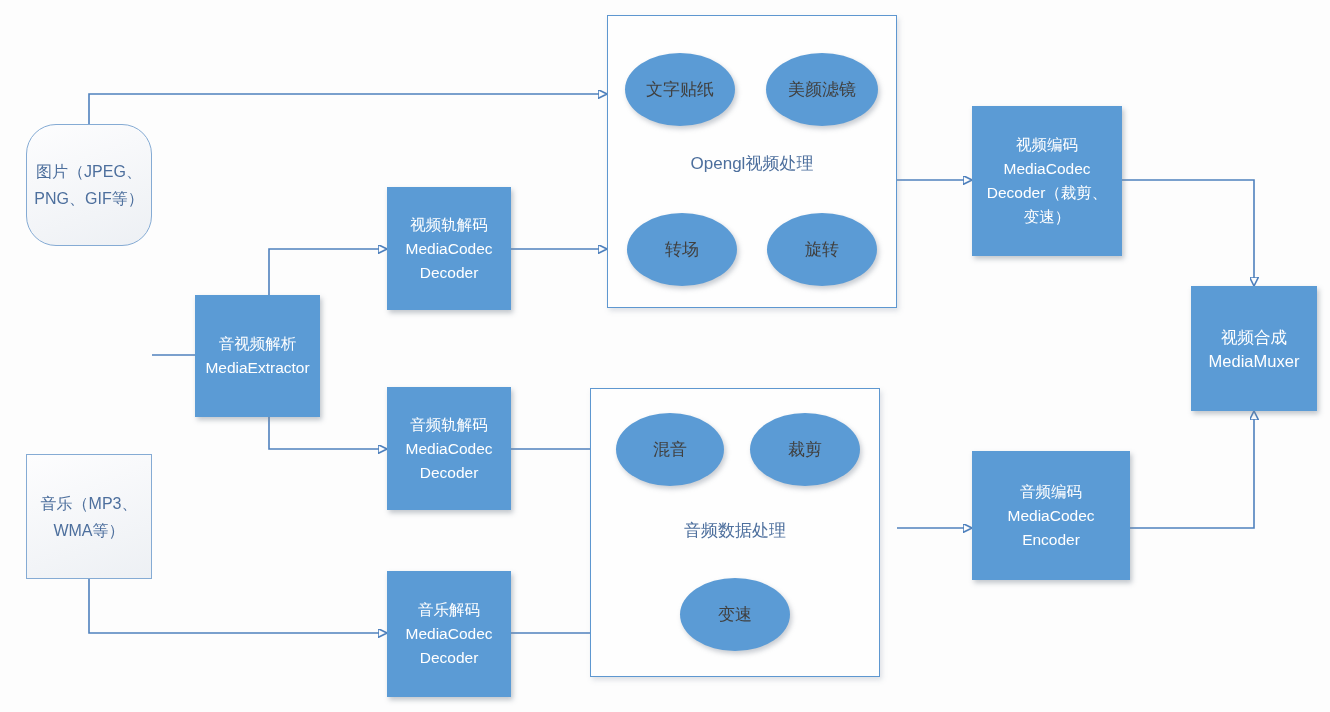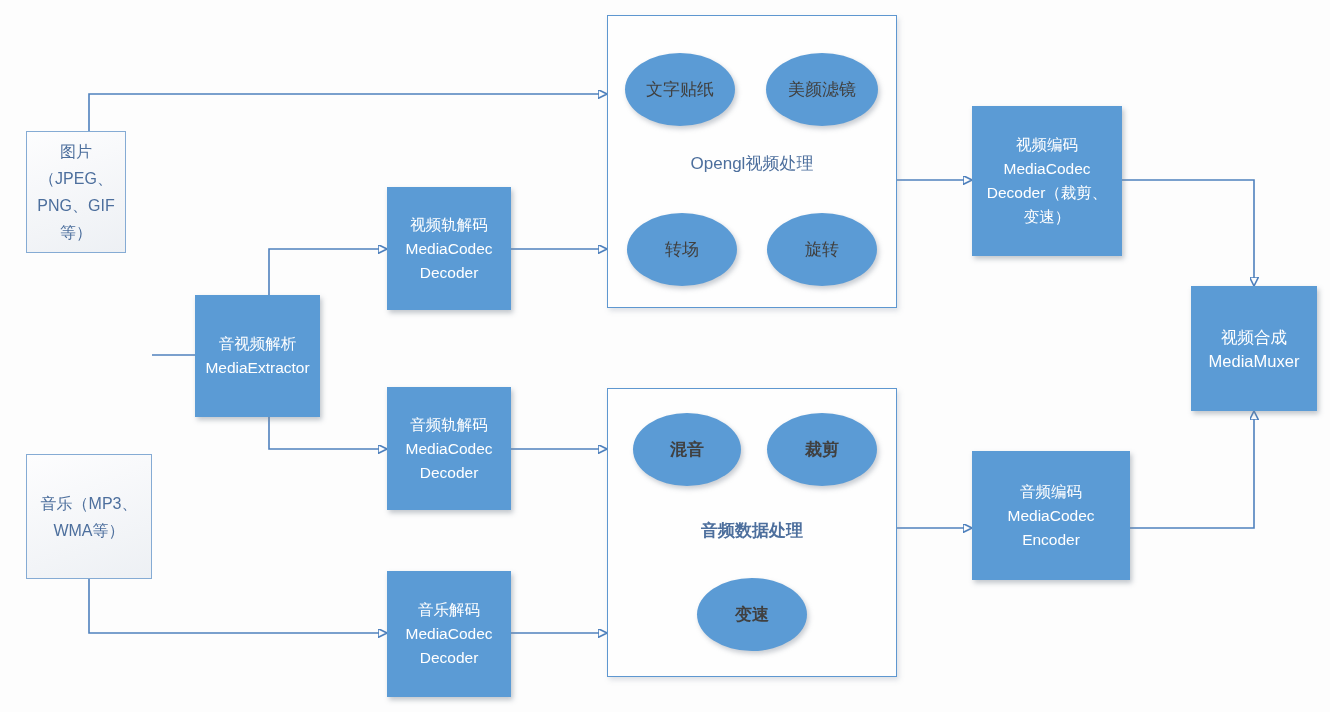--- a/index.html
+++ b/index.html
@@ -55,21 +55,21 @@
     <path d="M89,579 L89,633 L379,633" marker-end="url(#arrow)"></path>
     <path d="M511,249 L599,249" marker-end="url(#arrow)"></path>
     <path d="M511,449 L599,449" marker-end="url(#arrow)"></path>
     <path d="M511,633 L599,633" marker-end="url(#arrow)"></path>
     <path d="M897,180 L964,180" marker-end="url(#arrow)"></path>
     <path d="M897,528 L964,528" marker-end="url(#arrow)"></path>
     <path d="M1122,180 L1254,180 L1254,278" marker-end="url(#arrow)"></path>
     <path d="M1130,528 L1254,528 L1254,419" marker-end="url(#arrow)"></path>
   </svg>
 
-  <div class="node white-box" style="left:26px;top:131px;width:100px;height:122px;">图片（JPEG、
+  <div class="node white-box" style="left:26px;top:124px;width:126px;height:122px;border-radius:30px;">图片（JPEG、
 PNG、GIF等）</div>
   <div class="node white-box" style="left:26px;top:454px;width:126px;height:125px;">音乐（MP3、
 WMA等）</div>
 
   <div class="node blue" style="left:195px;top:295px;width:125px;height:122px;">音视频解析
 MediaExtractor</div>
 
   <div class="node blue" style="left:387px;top:187px;width:124px;height:123px;">视频轨解码
 MediaCodec
 Decoder</div>
@@ -81,21 +81,21 @@
 Decoder</div>
 
   <div class="container-box" style="left:607px;top:15px;width:290px;height:293px;">
     <div class="ellipse" style="left:17px;top:37px;width:110px;height:73px;">文字贴纸</div>
     <div class="ellipse" style="left:158px;top:37px;width:112px;height:73px;">美颜滤镜</div>
     <div class="container-label" style="top:136px;">Opengl视频处理</div>
     <div class="ellipse" style="left:159px;top:197px;width:110px;height:73px;">旋转</div>
     <div class="ellipse" style="left:19px;top:197px;width:110px;height:73px;">转场</div>
   </div>
 
-  <div class="container-box" style="left:607px;top:388px;width:290px;height:289px;font-weight:bold;">
+  <div class="container-box" style="left:590px;top:388px;width:290px;height:289px;">
     <div class="ellipse" style="left:25px;top:24px;width:108px;height:73px;">混音</div>
     <div class="ellipse" style="left:159px;top:24px;width:110px;height:73px;">裁剪</div>
     <div class="container-label" style="top:130px;">音频数据处理</div>
     <div class="ellipse" style="left:89px;top:189px;width:110px;height:73px;">变速</div>
   </div>
 
   <div class="node blue" style="left:972px;top:106px;width:150px;height:150px;">视频编码
 MediaCodec
 Decoder（裁剪、
 变速）</div>

